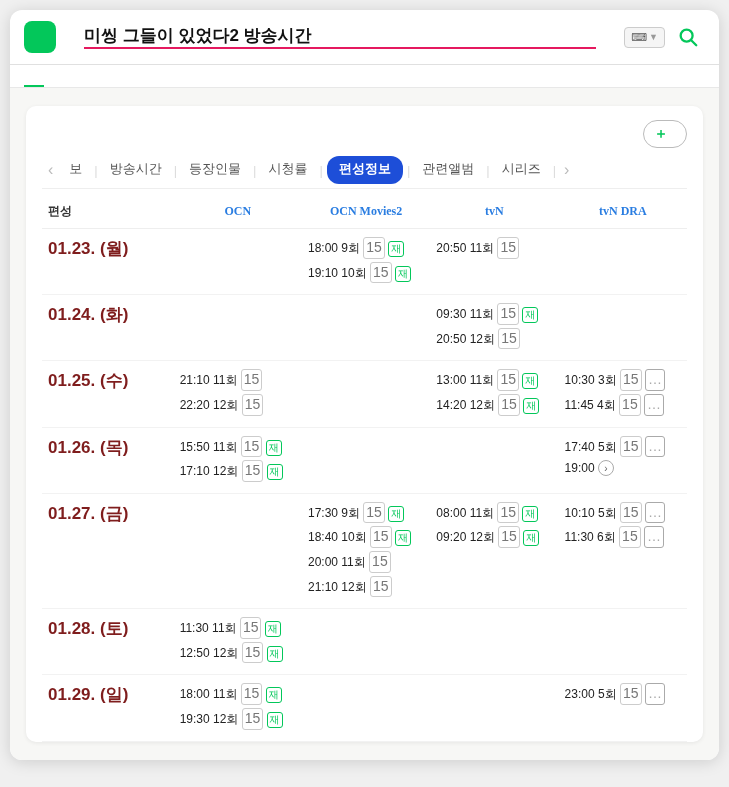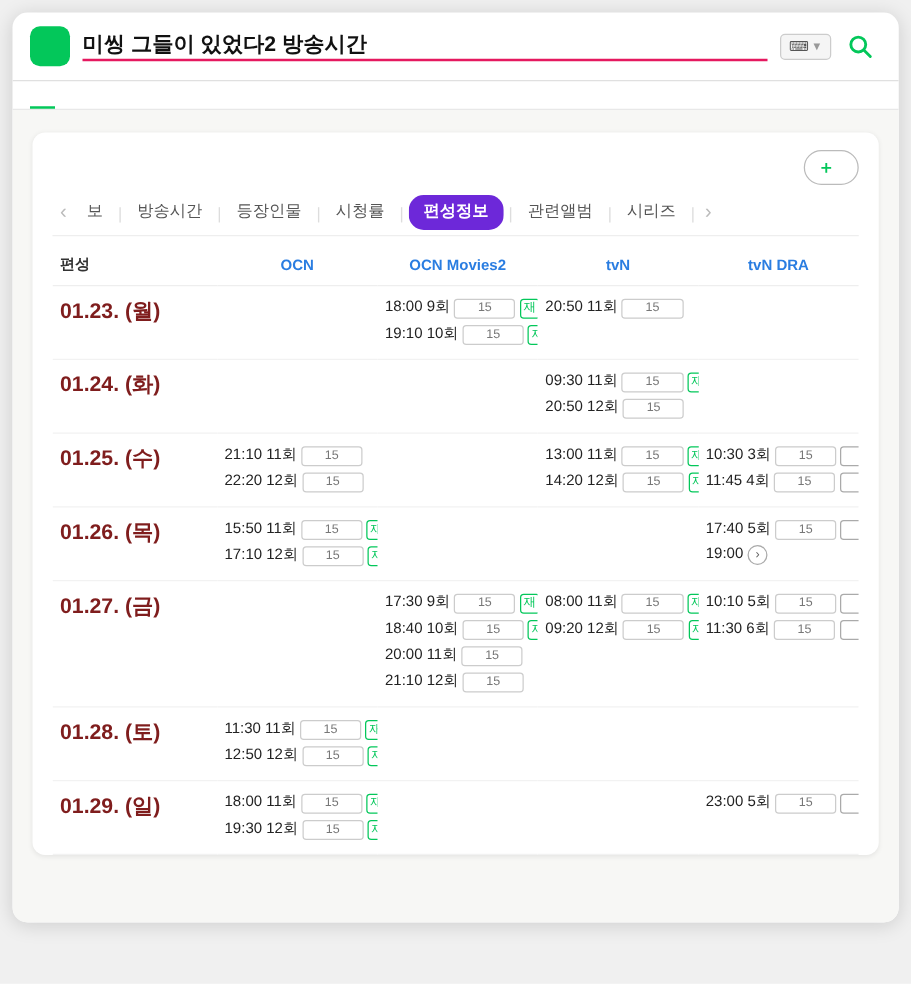--- a/index.html
+++ b/index.html
@@ -18,21 +18,21 @@
       border-radius: 12px;
       box-shadow: 0 2px 16px rgba(0,0,0,0.15);
       overflow: hidden;
     }
     
     .search-bar {
       display: flex;
       align-items: center;
       padding: 10px 14px;
       border-bottom: 1px solid #e0e0e0;
-      gap: 10px;
+      gap: 28px;
     }
     .naver-logo {
       width: 32px;
       height: 32px;
       background: #03C75A;
       border-radius: 8px;
       display: flex;
       align-items: center;
       justify-content: center;
       flex-shrink: 0;
@@ -177,21 +177,21 @@
       padding: 8px 10px;
       font-size: 13px;
       color: #555;
       cursor: pointer;
       white-space: nowrap;
       border-bottom: 2px solid transparent;
       flex-shrink: 0;
     }
     .sub-tab.active {
       color: #fff;
-      background: #6d28d9;
+      background: #1d4ed8;
       border-radius: 12px;
       padding: 4px 12px;
       margin: 4px 2px;
       font-weight: 600;
       border-bottom: 2px solid transparent;
     }
     .sub-tab-divider {
       color: #ddd;
       font-size: 13px;
       padding: 0 2px;
@@ -207,20 +207,21 @@
       border-collapse: collapse;
       font-size: 12px;
     }
     .schedule-table th {
       padding: 8px 6px;
       color: #2a7de1;
       font-weight: 600;
       text-align: center;
       border-bottom: 1px solid #eee;
       white-space: nowrap;
+      font-family: Liberation Serif, serif;
     }
     .schedule-table th.col-date {
       color: #333;
       text-align: left;
       font-weight: 600;
     }
     .schedule-table td {
       padding: 8px 6px;
       vertical-align: top;
       border-bottom: 1px solid #f2f2f2;
@@ -233,22 +234,22 @@
     }
     .schedule-entry {
       margin-bottom: 3px;
       white-space: nowrap;
       color: #222;
     }
     .badge-15 {
       display: inline-block;
       border: 1px solid #ccc;
       border-radius: 3px;
-      font-size: 10px;
-      padding: 0 18px;
+      font-size: 14px;
+      padding: 0 2px;
       color: #777;
       line-height: 1.4;
     }
     .badge-re {
       display: inline-block;
       border: 1px solid #03C75A;
       border-radius: 3px;
       font-size: 10px;
       padding: 0 2px;
       color: #03C75A;

